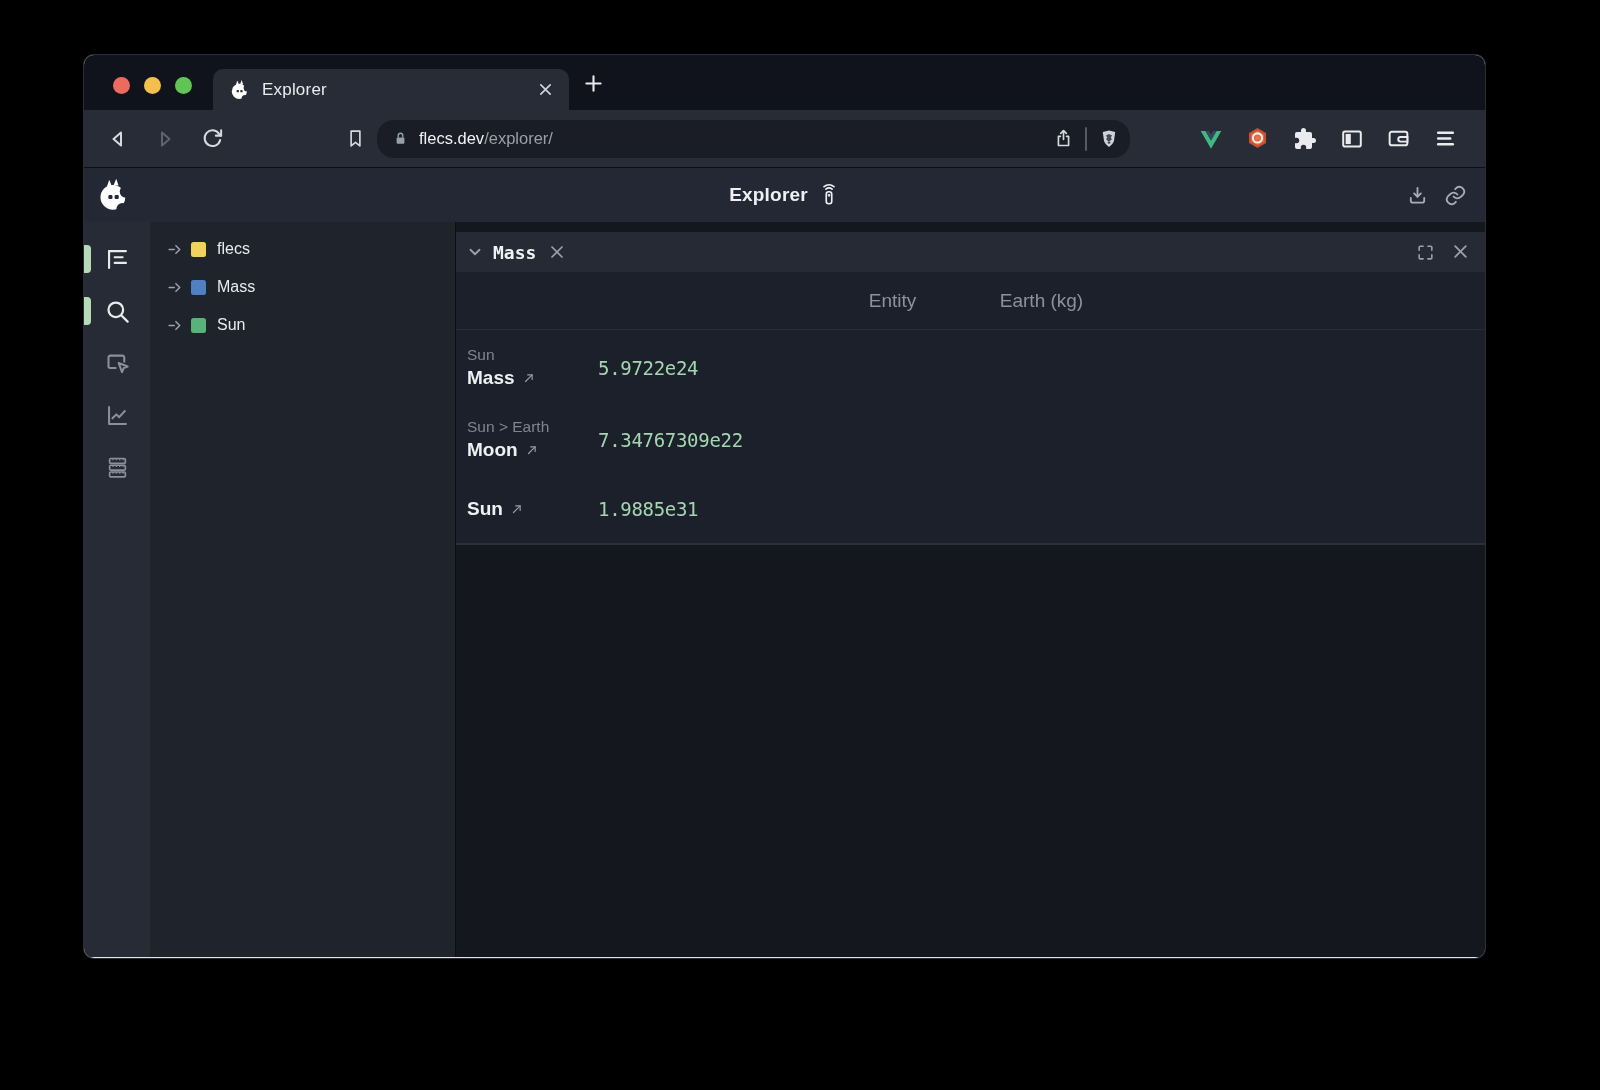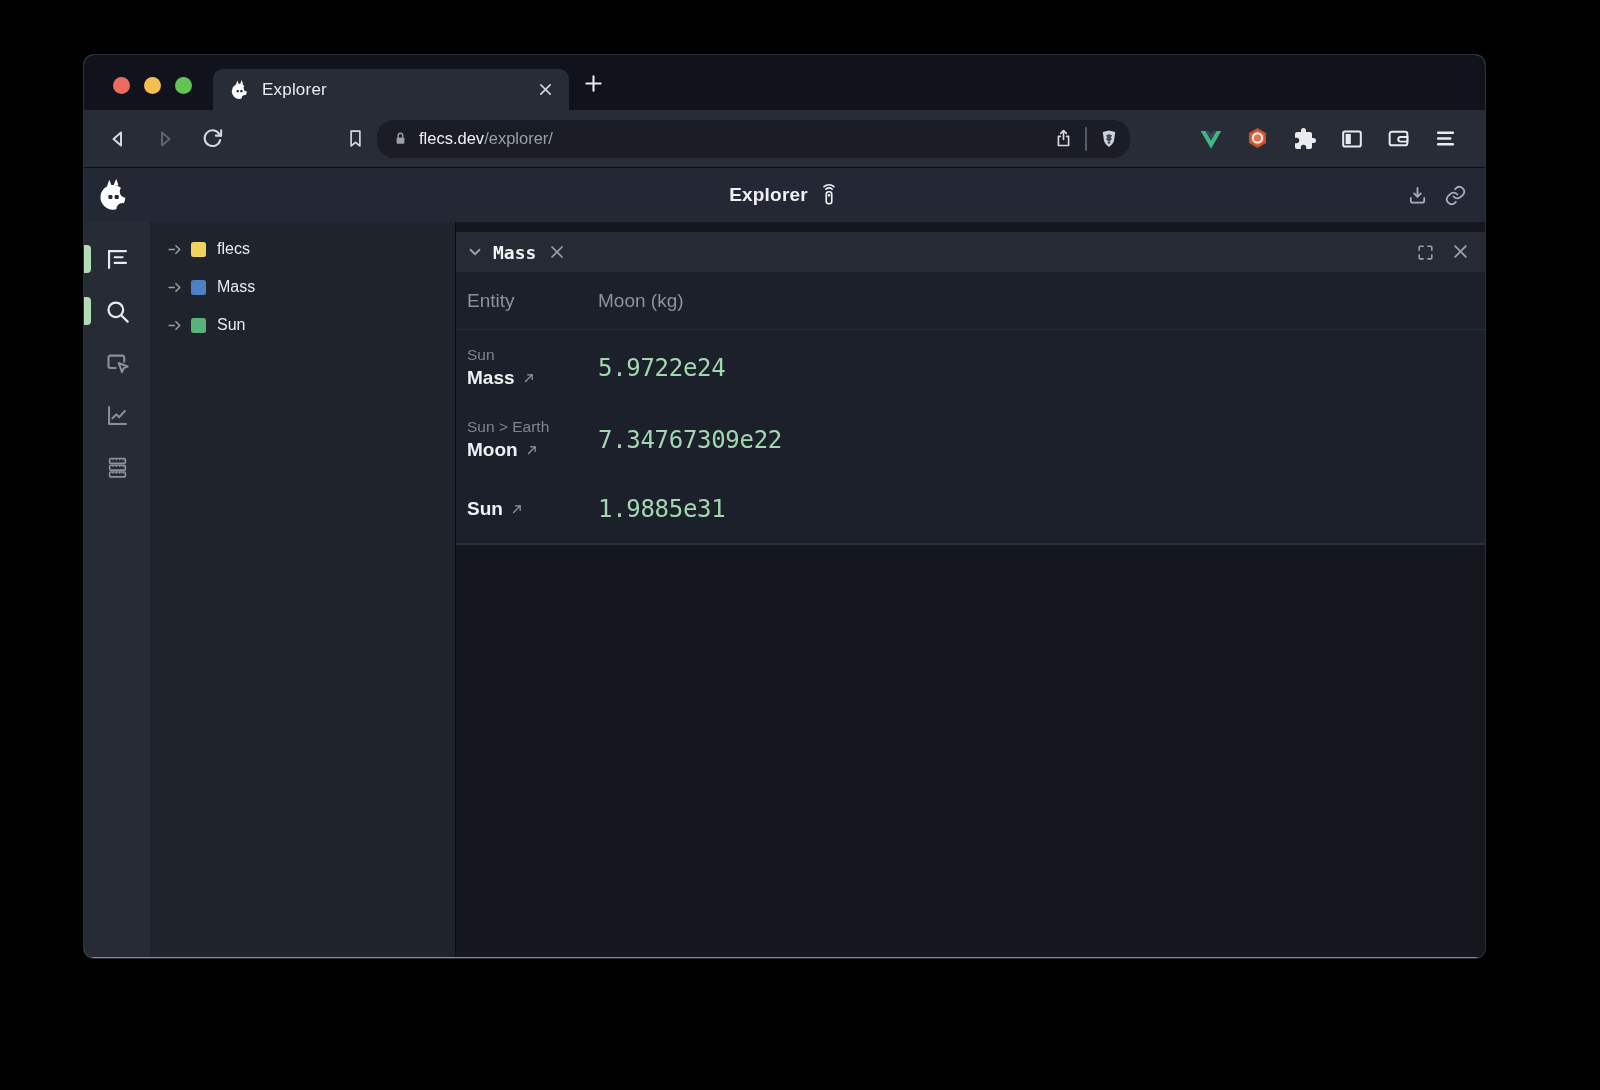--- a/index.html
+++ b/index.html
@@ -1,17 +1,17 @@
 <!DOCTYPE html>
 <html><head>
 <meta charset="utf-8">
 <style>
   html,body{margin:0;padding:0;width:1600px;height:1090px;background:#000;overflow:hidden;
     font-family:"Liberation Sans",sans-serif;-webkit-font-smoothing:antialiased;}
-  .window{position:absolute;left:84px;top:55px;width:1401px;height:903px;background:#22c55e;
+  .window{position:absolute;left:84px;top:55px;width:1401px;height:903px;background:#e5e5e5;
     border-radius:10px;overflow:hidden;box-shadow:0 0 0 1px #2a2e38;}
   
   .titlebar{position:relative;height:55px;background:#10131b;}
   .traffic{position:absolute;left:29px;top:22px;display:flex;gap:14px;}
   .dot{width:17px;height:17px;border-radius:50%;}
   .tab{position:absolute;left:129px;top:14px;width:356px;height:41px;background:#272c37;
     border-radius:10px 10px 0 0;display:flex;align-items:center;padding:0 16px;box-sizing:border-box;}
   .favicon{width:22px;height:22px;display:inline-flex;margin-right:11px;}
   .tab-title{color:#e9ebef;font-size:17px;letter-spacing:.2px;flex:1;}
   .tab-close{color:#cfd3da;display:inline-flex;cursor:pointer;}
@@ -63,32 +63,32 @@
   .panel-header{height:40px;background:#252a34;display:flex;align-items:center;padding:0 16px 0 10px;
     flex:0 0 auto;}
   .ph-chevron{color:#9aa1ab;display:inline-flex;}
   .ph-title{color:#f0f2f4;font-size:18px;font-weight:700;margin-left:9px;
     font-family:"DejaVu Sans Mono",monospace;}
   .ph-close{color:#9aa1ab;display:inline-flex;margin-left:13px;cursor:pointer;}
   .ph-spacer{flex:1;}
   .pbtn{background:none;border:none;display:inline-flex;color:#9aa1ab;padding:0;cursor:pointer;}
   .ph-right{display:flex;gap:17px;}
   .ptable{background:#1c202a;border-bottom:2px solid #2b313c;}
-  .thead{height:57px;display:flex;align-items:center;padding-left:11px;border-bottom:1px solid #272d38;}
+  .thead{height:57px;display:flex;align-items:center;padding-left:11px;border-bottom:1px solid #272d38;justify-content:center;}
   .th{color:#8b919e;font-size:19px;}
   .col-entity{width:131px;padding-left:0;box-sizing:border-box;}
   .trow{display:flex;align-items:center;padding-left:11px;}
   .trow1{height:75px;} .trow2{height:70px;} .trow3{height:68px;}
   .cell-entity{width:131px;display:flex;flex-direction:column;justify-content:center;}
   .parent-path{color:#7e8592;font-size:15.5px;line-height:20px;}
   .parent-path:empty{display:none;}
   .entity-line{display:flex;align-items:center;gap:7px;}
   .entity-name{color:#eef0f3;font-size:19px;font-weight:600;line-height:26px;}
   .extlink{color:#959ca6;display:inline-flex;}
-  .cell-value{color:#a3d7b0;font-size:24px;font-family:"DejaVu Sans Mono",monospace;letter-spacing:-.3px;}
+  .cell-value{color:#a3d7b0;font-size:19px;font-family:"DejaVu Sans Mono",monospace;letter-spacing:-.3px;}
   .canvas-rest{flex:1;background:#14171d;}
   svg{display:block;}
 </style>
 </head>
 <body>
 
 <div class="window">
 
   <div class="titlebar">
     <div class="traffic">
@@ -348,21 +348,21 @@
             <svg width="17" height="17" viewBox="0 0 16 16">
                 <path d="M3 3l10 10M13 3L3 13" stroke="currentColor" stroke-width="1.7" stroke-linecap="round"></path>
               </svg>
           </button>
         </span>
       </div>
 
       <div class="ptable">
         <div class="thead">
           <span class="th col-entity">Entity</span>
-          <span class="th">Moon (kg)</span>
+          <span class="th">Earth (kg)</span>
         </div>
 
         <div class="trow trow1">
           <div class="cell-entity">
             <span class="parent-path">Sun</span>
             <span class="entity-line">
               <span class="entity-name">Mass</span>
               <span class="extlink">
                 <svg width="14" height="14" viewBox="0 0 20 20" fill="none" stroke="currentColor" stroke-width="1.7" stroke-linecap="round" stroke-linejoin="round">
                     <path d="M5 15 14.5 5.5"></path>

